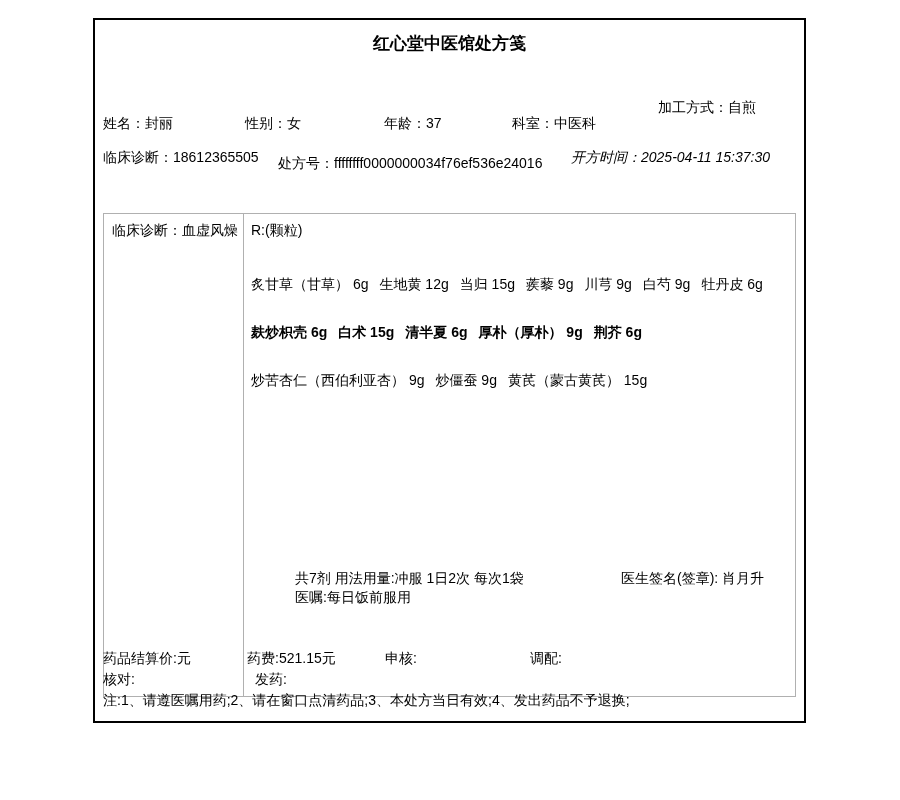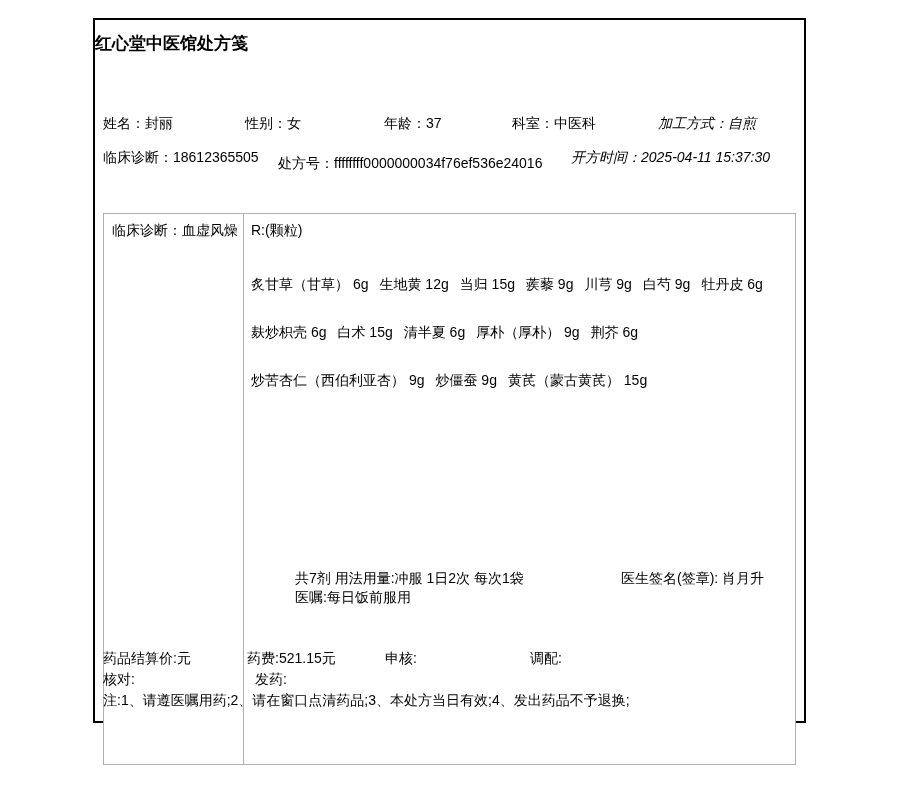--- a/index.html
+++ b/index.html
@@ -7,27 +7,27 @@
     width:900px;height:800px;position:relative;background:#ffffff;
     font-family:"Liberation Sans","DejaVu Sans",sans-serif;color:#000;
     -webkit-font-smoothing:antialiased;
   }
   .doc{
     position:absolute;left:93px;top:18px;width:713px;height:705px;
     border:2px solid #000;box-sizing:border-box;background:#fff;
   }
   .title{
     position:absolute;left:0;right:0;top:14px;margin:0;
-    text-align:left;font-size:17px;font-weight:bold;line-height:20px;
+    text-align:center;font-size:17px;font-weight:bold;line-height:20px;
   }
   .field{
     position:absolute;font-size:14px;line-height:15px;white-space:nowrap;
   }
   .rx-table{
-    position:absolute;left:8px;top:193px;width:693px;height:552px;
+    position:absolute;left:8px;top:193px;width:693px;height:484px;
     border:1px solid #b0b0b0;box-sizing:border-box;background:#fff;
   }
   .v-divider{
     position:absolute;left:139px;top:0;bottom:0;width:1px;background:#b0b0b0;
   }
   .med-line{position:absolute;font-size:14px;line-height:16px;white-space:nowrap;}
   .med-item{margin-right:11px;text-align:center;}
   .med-item:last-child{margin-right:13px;}
   .usage-block{position:absolute;left:147px;top:355px;font-size:14px;line-height:19px;white-space:nowrap;margin-left:44px;}
   .signature{position:absolute;left:517px;top:355px;font-size:14px;line-height:19px;white-space:nowrap;}
@@ -36,35 +36,35 @@
 <body>
 
 <div class="doc">
 
   <div class="title">红心堂中医馆处方笺</div>
 
   <div class="field" style="left:8px;top:96px;"><span>姓名：</span><span>封丽</span></div>
   <div class="field" style="left:150px;top:96px;"><span>性别：</span><span>女</span></div>
   <div class="field" style="left:289px;top:96px;"><span>年龄：</span><span>37</span></div>
   <div class="field" style="left:417px;top:96px;"><span>科室：</span><span>中医科</span></div>
-  <div class="field" style="left:563px;top:96px;font-style:italic;"><span>加工方式：</span><span>自煎</span></div>
+  <div class="field" style="left:563px;top:80px;"><span>加工方式：</span><span>自煎</span></div>
 
   <div class="field" style="left:8px;top:130px;"><span>临床诊断：</span><span>18612365505</span></div>
   <div class="field" style="left:183px;top:136px;"><span>处方号：</span><span>ffffffff0000000034f76ef536e24016</span></div>
   <div class="field" style="left:476px;top:130px;font-style:italic;"><span>开方时间：</span><span>2025-04-11 15:37:30</span></div>
 
   <div class="rx-table">
     <div class="v-divider"></div>
 
     <div class="field" style="left:8px;top:9px;"><span>临床诊断：</span><span>血虚风燥</span></div>
 
     <div class="field" style="left:147px;top:9px;">R:(颗粒)</div>
 
     <div class="med-line" style="left:147px;top:62px;"><span class="med-item">炙甘草（甘草） 6g</span><span class="med-item">生地黄 12g</span><span class="med-item">当归 15g</span><span class="med-item">蒺藜 9g</span><span class="med-item">川芎 9g</span><span class="med-item">白芍 9g</span><span class="med-item">牡丹皮 6g</span></div>
-    <div class="med-line" style="left:147px;top:110px;"><span class="med-item">麸炒枳壳 6g</span><span class="med-item">白术 15g</span><span class="med-item">清半夏 6g</span><span class="med-item">厚朴（厚朴） 9g</span><span class="med-item">荆芥 6g</span></div>
+    <div class="med-line" style="left:147px;top:110px;font-weight:bold;"><span class="med-item">麸炒枳壳 6g</span><span class="med-item">白术 15g</span><span class="med-item">清半夏 6g</span><span class="med-item">厚朴（厚朴） 9g</span><span class="med-item">荆芥 6g</span></div>
     <div class="med-line" style="left:147px;top:158px;"><span class="med-item">炒苦杏仁（西伯利亚杏） 9g</span><span class="med-item">炒僵蚕 9g</span><span class="med-item">黄芪（蒙古黄芪） 15g</span></div>
 
     <div class="usage-block">
       <div>共7剂 用法用量:冲服 1日2次 每次1袋</div>
       <div>医嘱:每日饭前服用</div>
     </div>
 
     <div class="signature"><span>医生签名(签章): </span><span>肖月升</span></div>
   </div>
 

